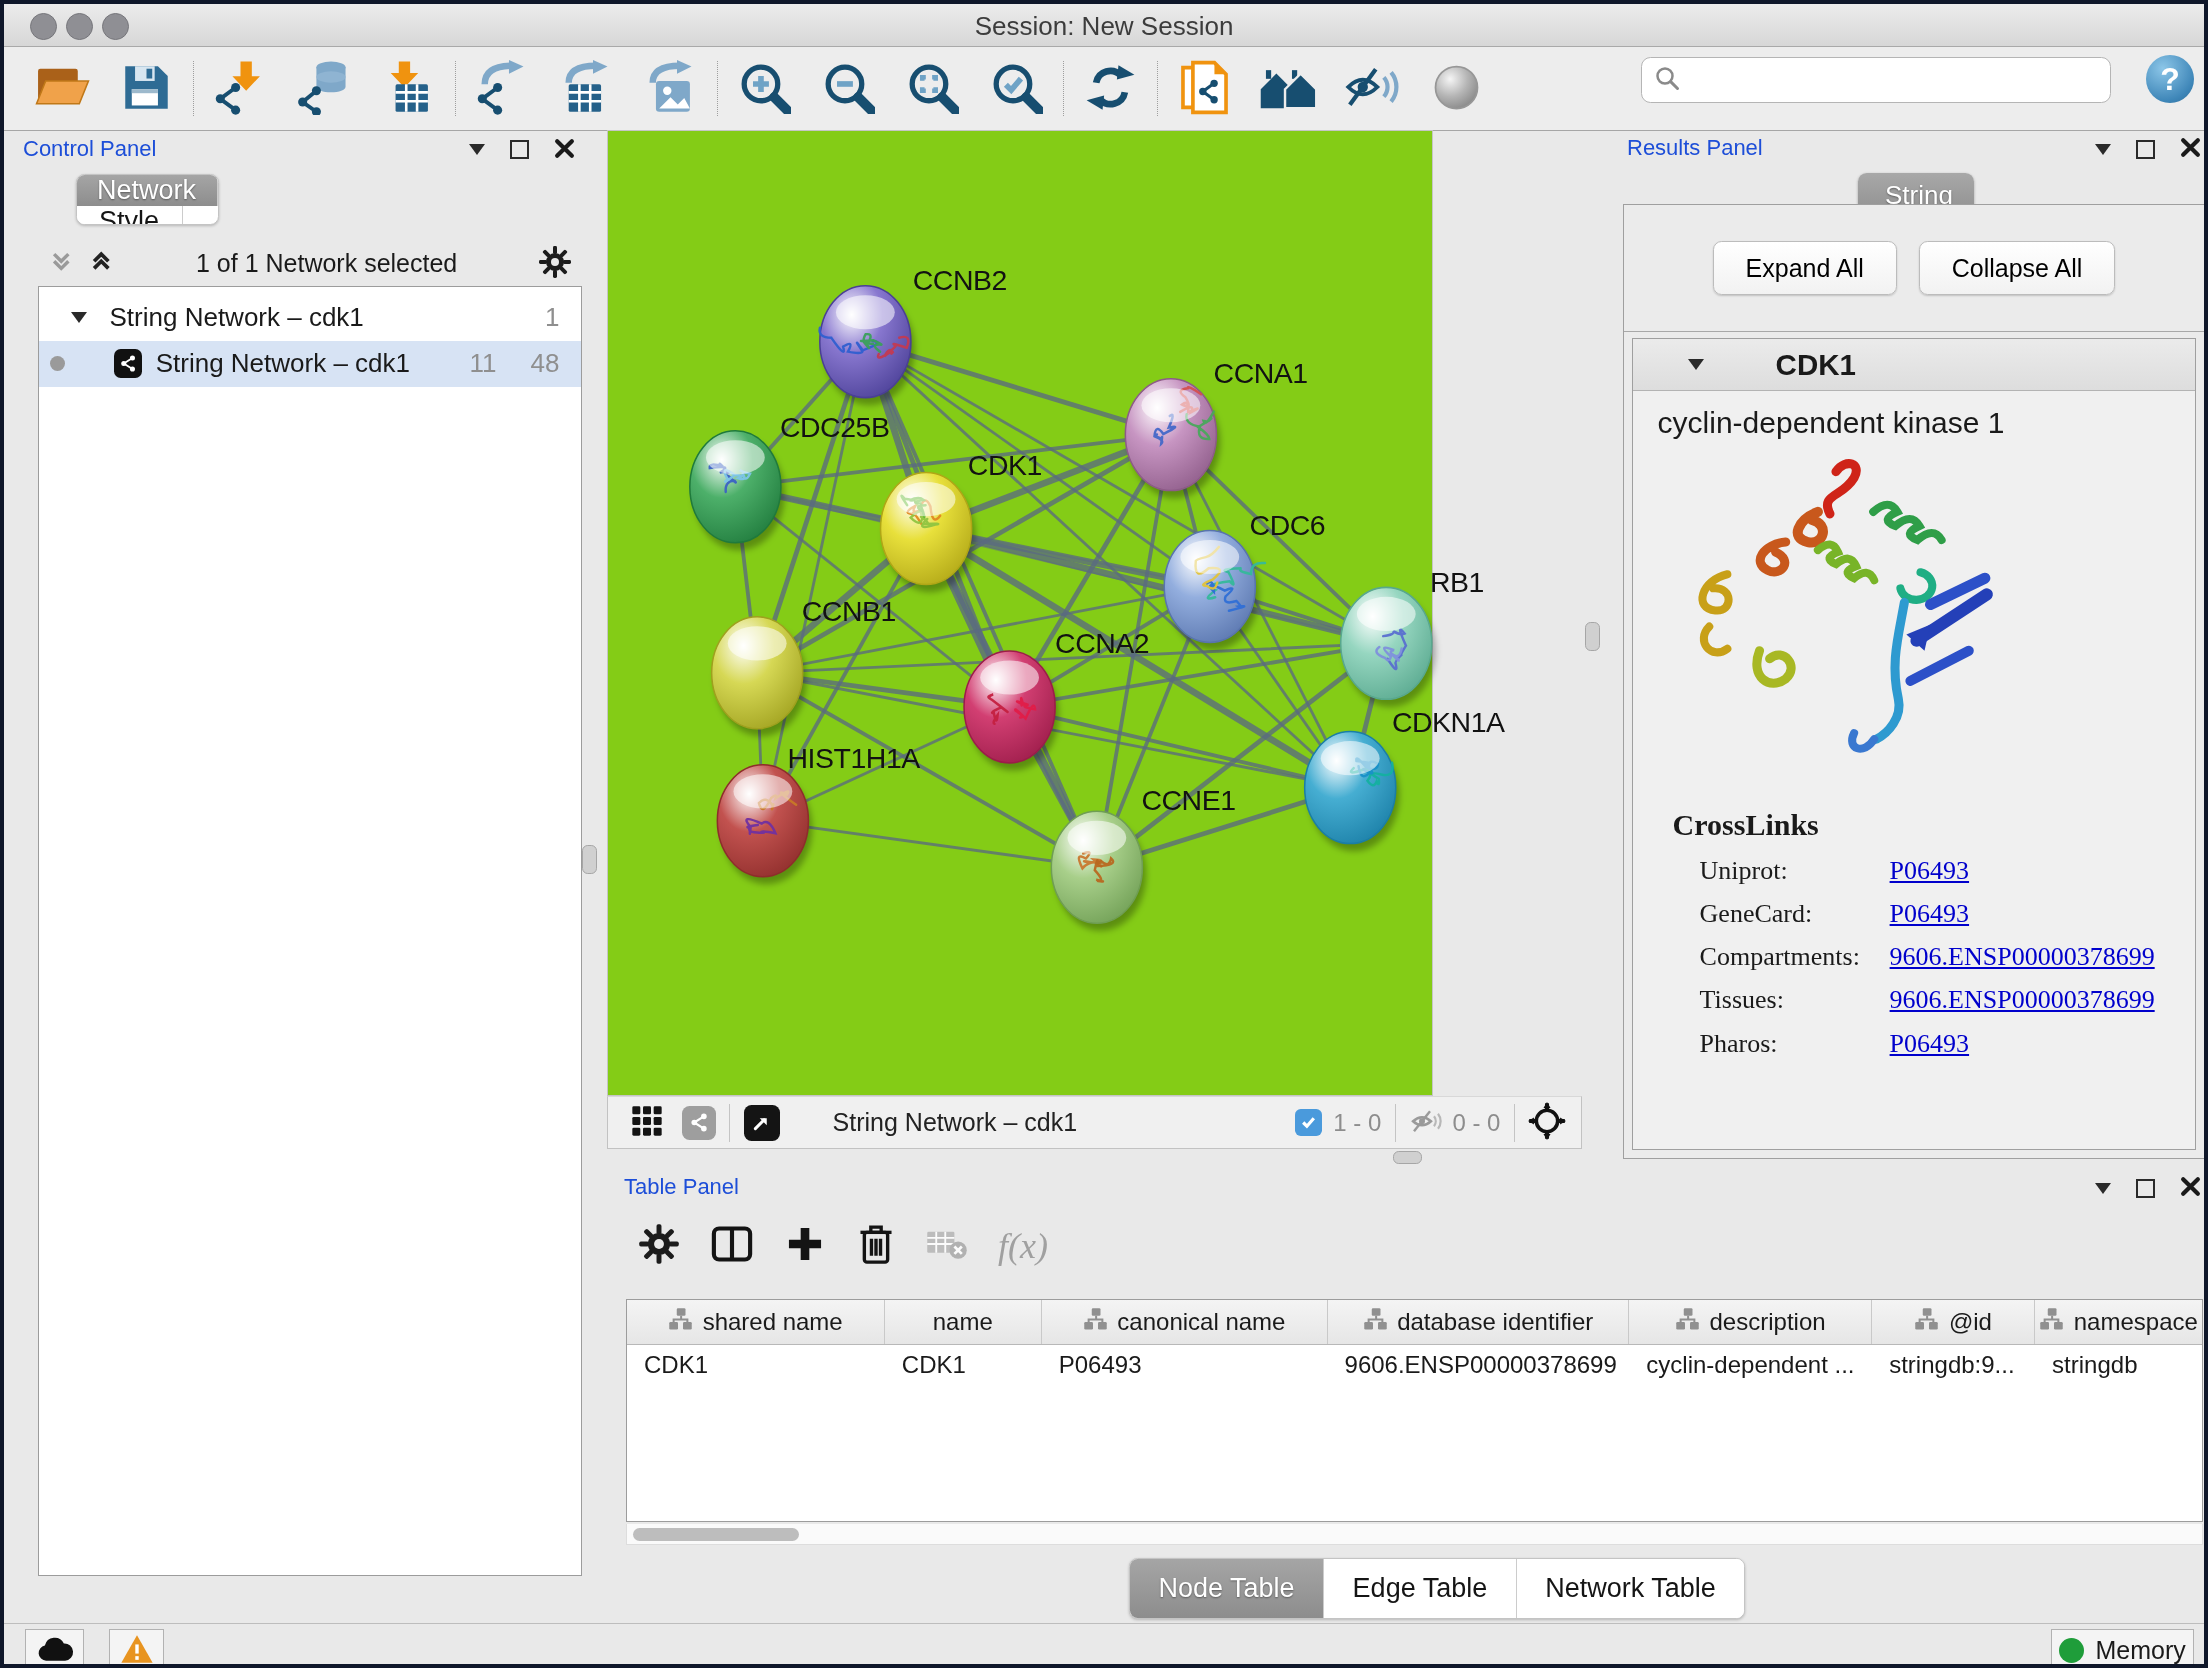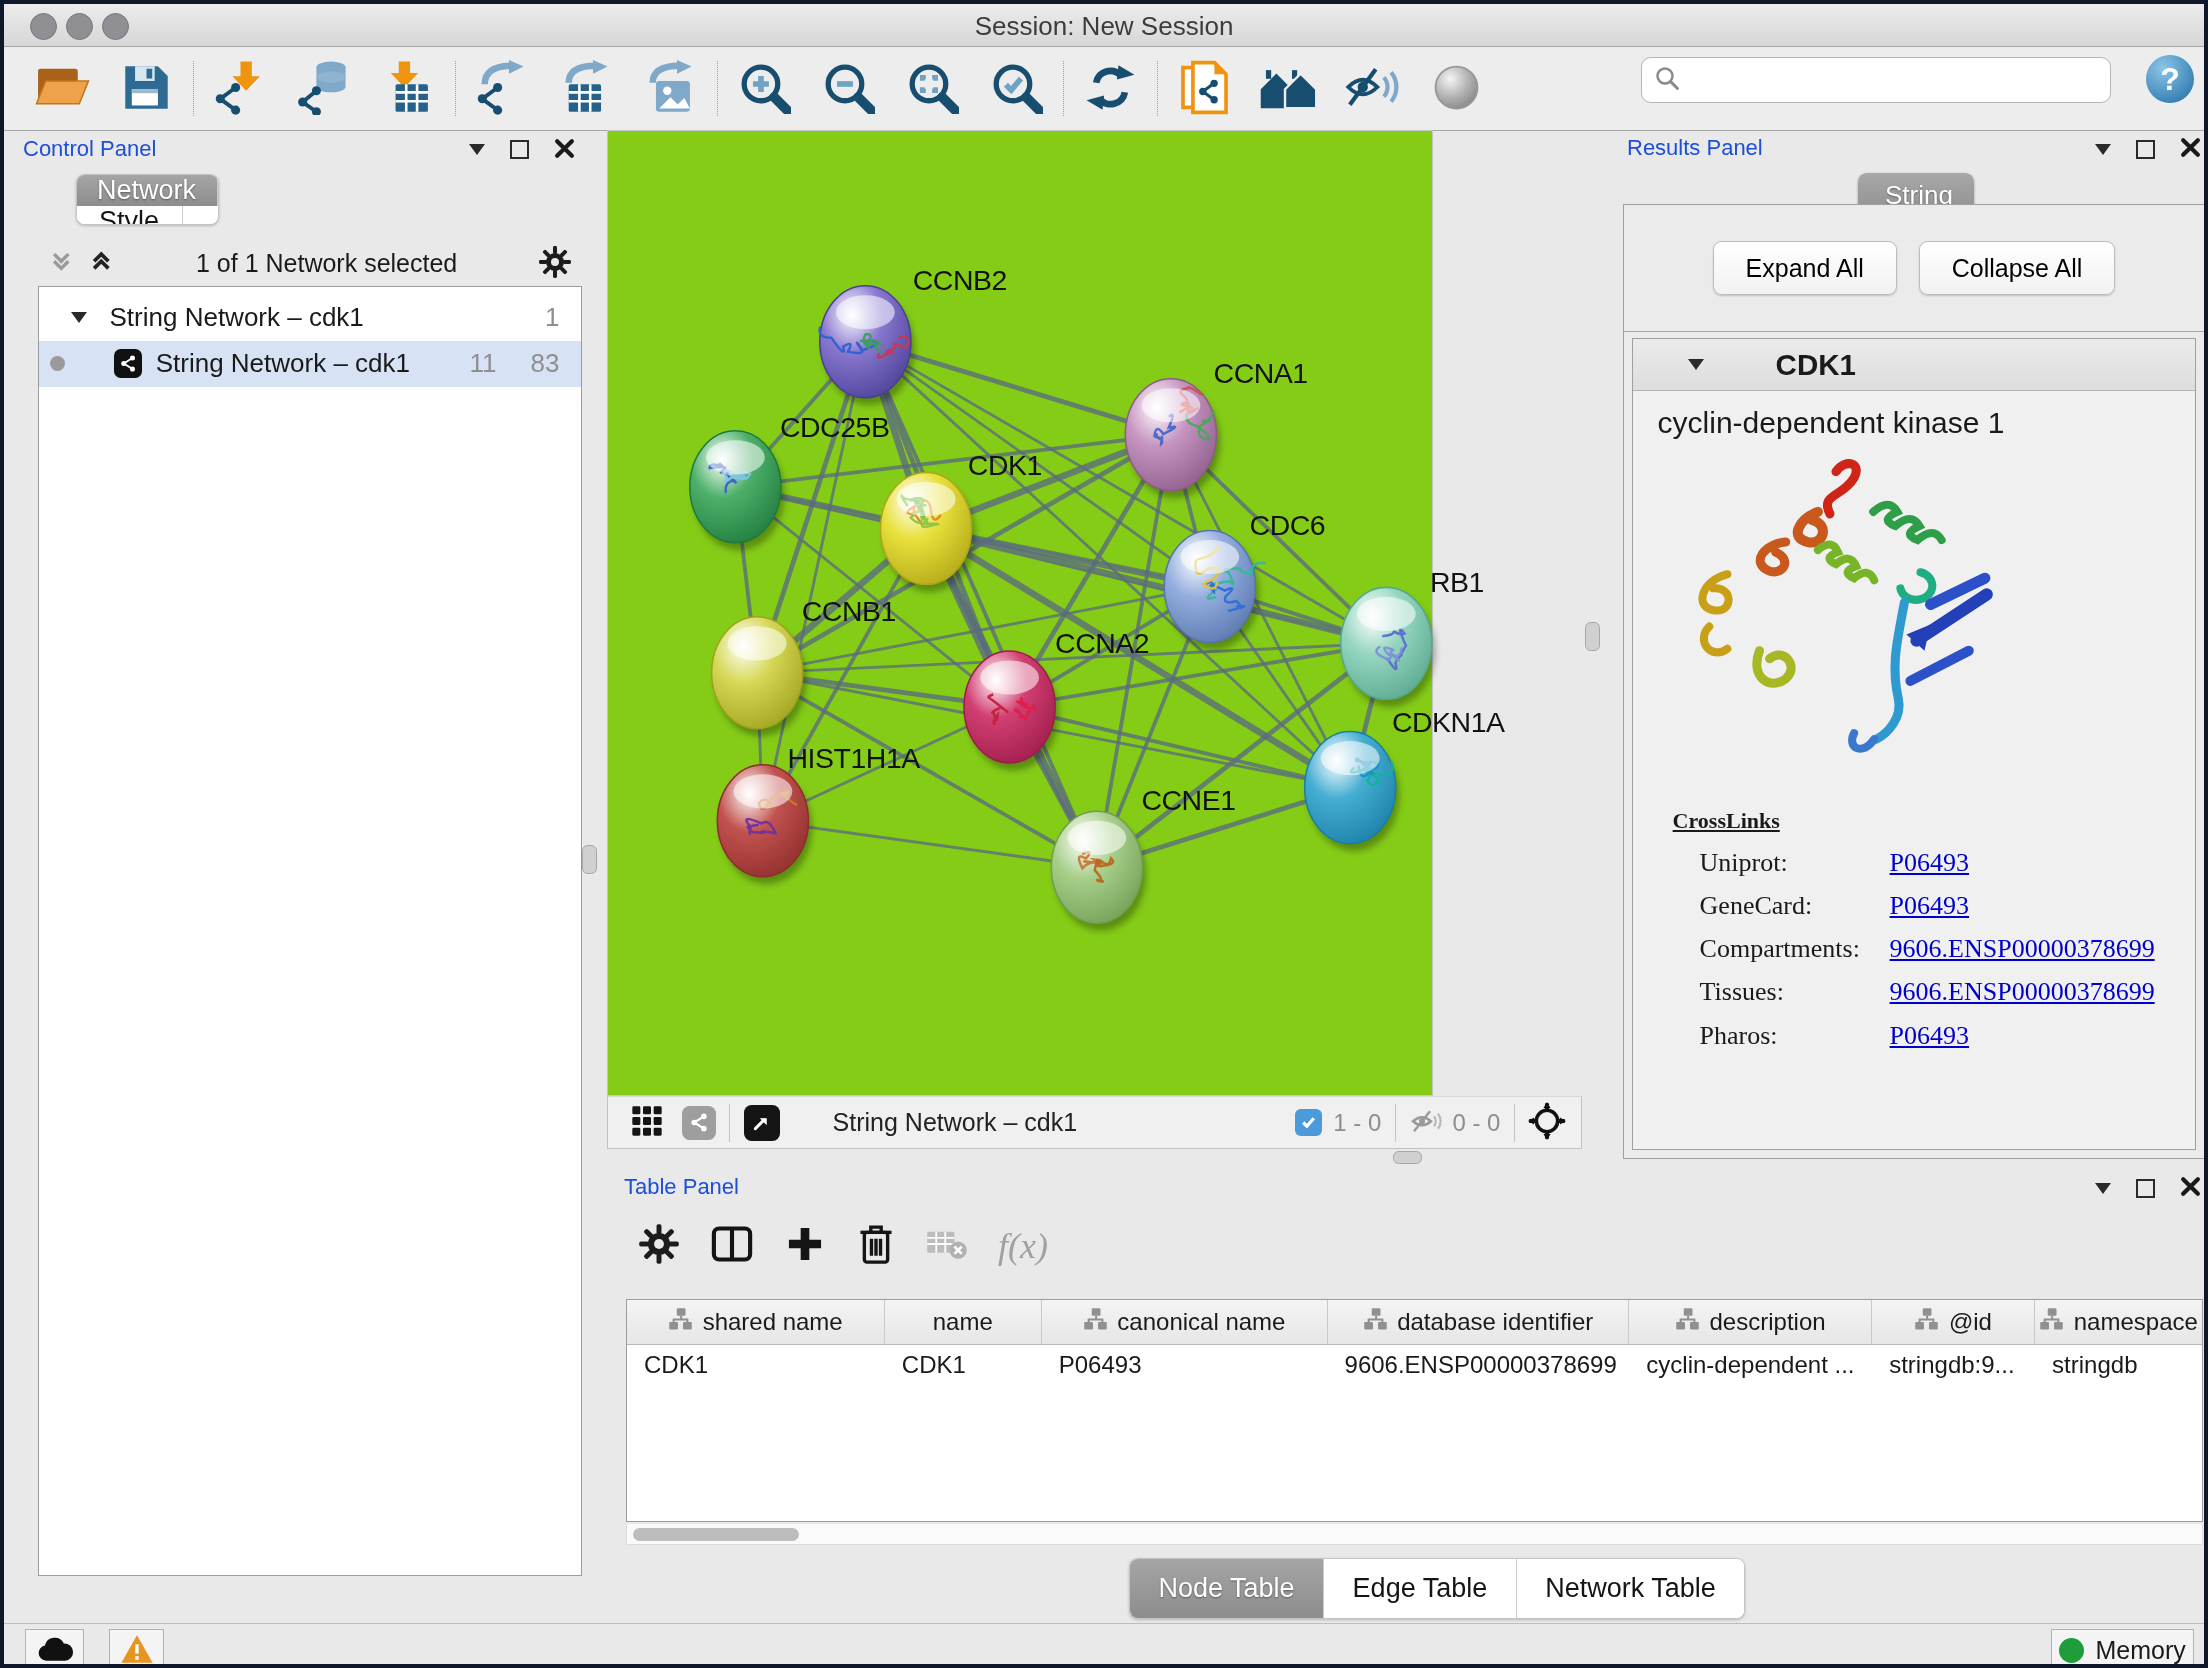--- a/index.html
+++ b/index.html
@@ -376,21 +376,21 @@
               <g fill="#fff">
                 <circle cx="17" cy="5" r="3.2"></circle>
                 <circle cx="6" cy="12" r="3.2"></circle>
                 <circle cx="17" cy="19" r="3.2"></circle>
                 <path d="M6 12 17 5M6 12 17 19" stroke="#fff" stroke-width="2.4"></path>
               </g>
             </svg>
           </span>
         <span style="margin-left:13.3px;">String Network – cdk1</span>
         <span class="cnt" style="right:84px;">11</span>
-        <span class="cnt" style="right:21px;">83</span>
+        <span class="cnt" style="right:21px;">48</span>
       </div>
     </div>
   </div>
 
   <div class="canvas">
     <svg id="net-svg" width="973" height="964" viewBox="0 0 1025 1016">
         <defs>
           <radialGradient id="ng0" cx="35%" cy="26%" r="85%">
             <stop offset="0%" stop-color="#ffffff"></stop>
             <stop offset="40%" stop-color="#8877cf"></stop>
@@ -687,21 +687,21 @@
             <path d="M205 58 q16 -14 24 0 q-18 8 -2 14 q16 -14 24 0 q-18 8 -2 14 q16 -14 24 0" stroke="#2f9e48" stroke-width="8"></path>
             <path d="M252 118 a16 14 0 1 1 -20 16" stroke="#1fae84" stroke-width="8"></path>
             <path d="M236 148 c-6 34 -14 60 -6 96 c4 18 -10 34 -22 40" stroke="#2e9ad0" stroke-width="9"></path>
             <path d="M206 284 c-10 16 -28 10 -20 -6" stroke="#3a78d0" stroke-width="8"></path>
             <path d="M262 150 l54 -26" stroke="#2c50c8" stroke-width="11"></path>
             <path d="M318 140 l-70 46" stroke="#2440b8" stroke-width="12"></path>
             <path d="M300 196 l-58 30" stroke="#2c50c8" stroke-width="10"></path>
             <polygon points="238,180 262,170 256,196" fill="#2440b8"></polygon>
           </g>
         </svg>
-        <div class="serif" style="margin:19px 0 5.7px 40px;font-size:22px;font-weight:bold;text-decoration:underline;">CrossLinks</div>
+        <div class="serif" style="margin:19px 0 5.7px 40px;font-size:30px;font-weight:bold;">CrossLinks</div>
         <div class="xlrow serif">
           <span class="xl-label">Uniprot:</span>
           <a class="xlink serif">P06493</a>
         </div>
         <div class="xlrow serif">
           <span class="xl-label">GeneCard:</span>
           <a class="xlink serif">P06493</a>
         </div>
         <div class="xlrow serif">
           <span class="xl-label">Compartments:</span>

